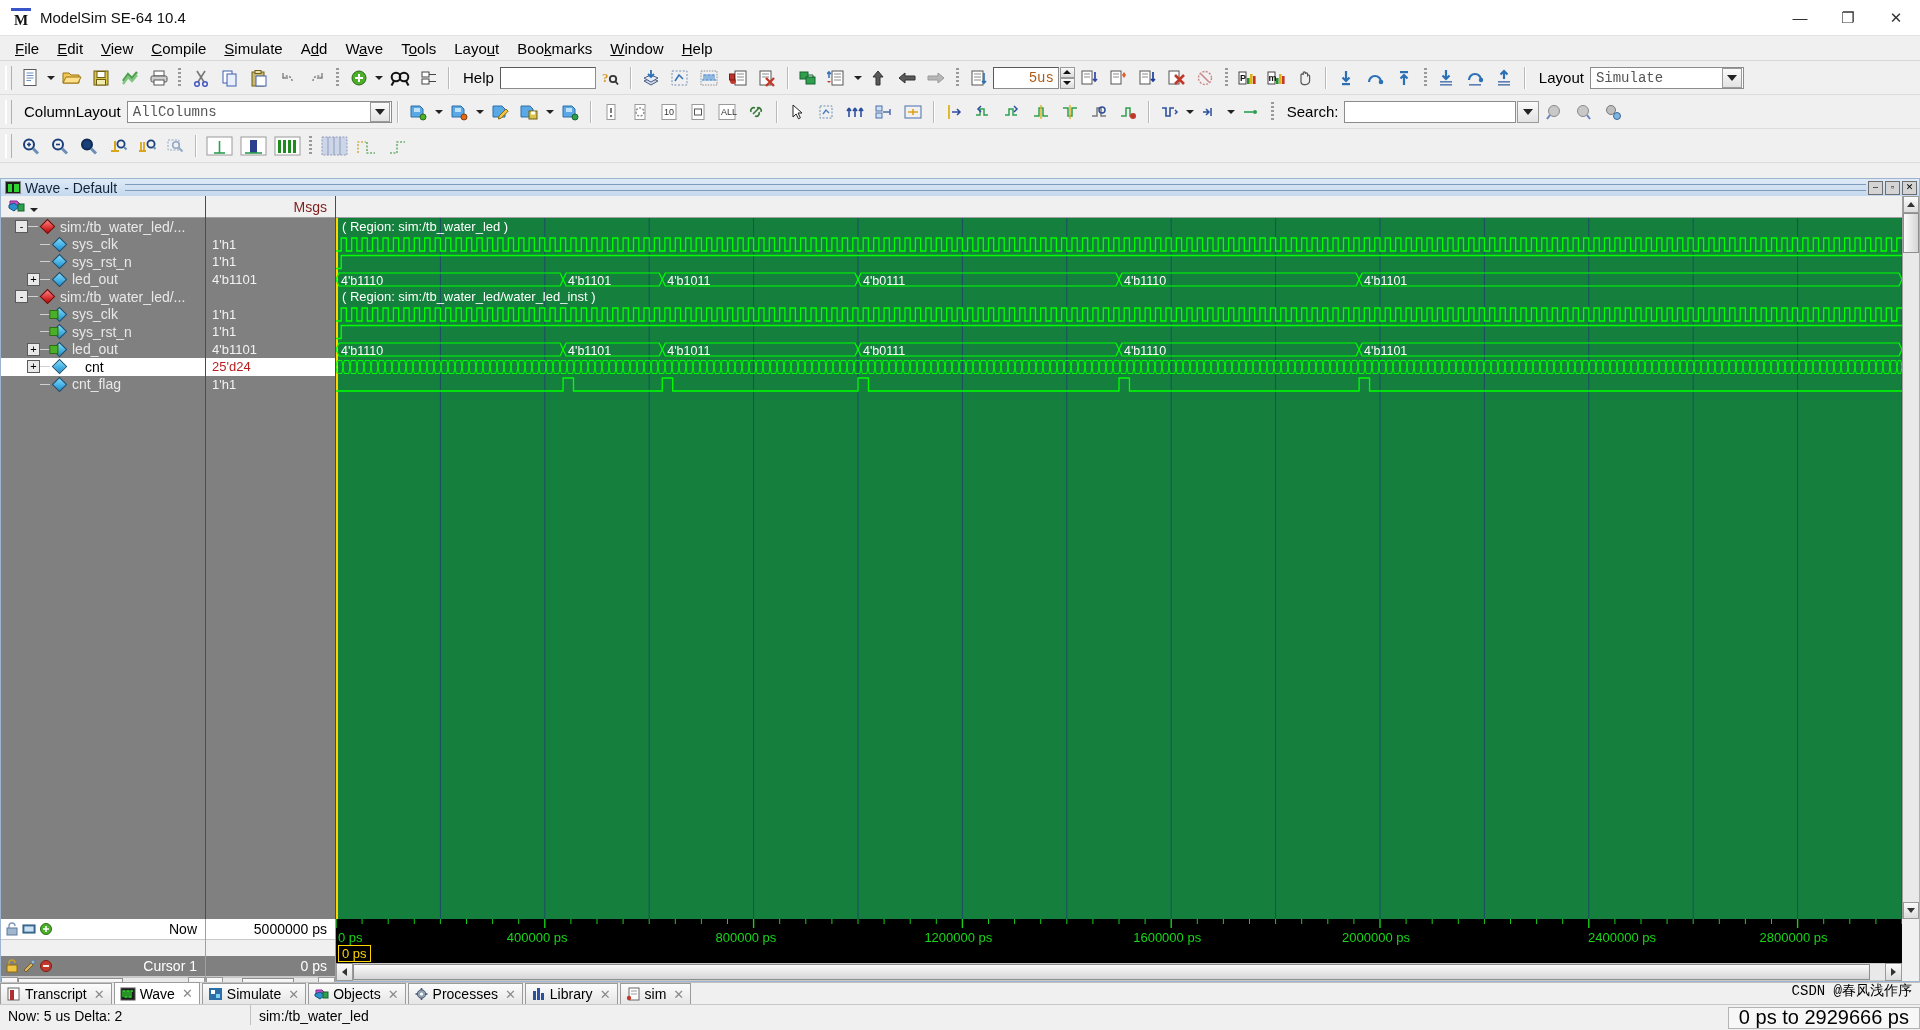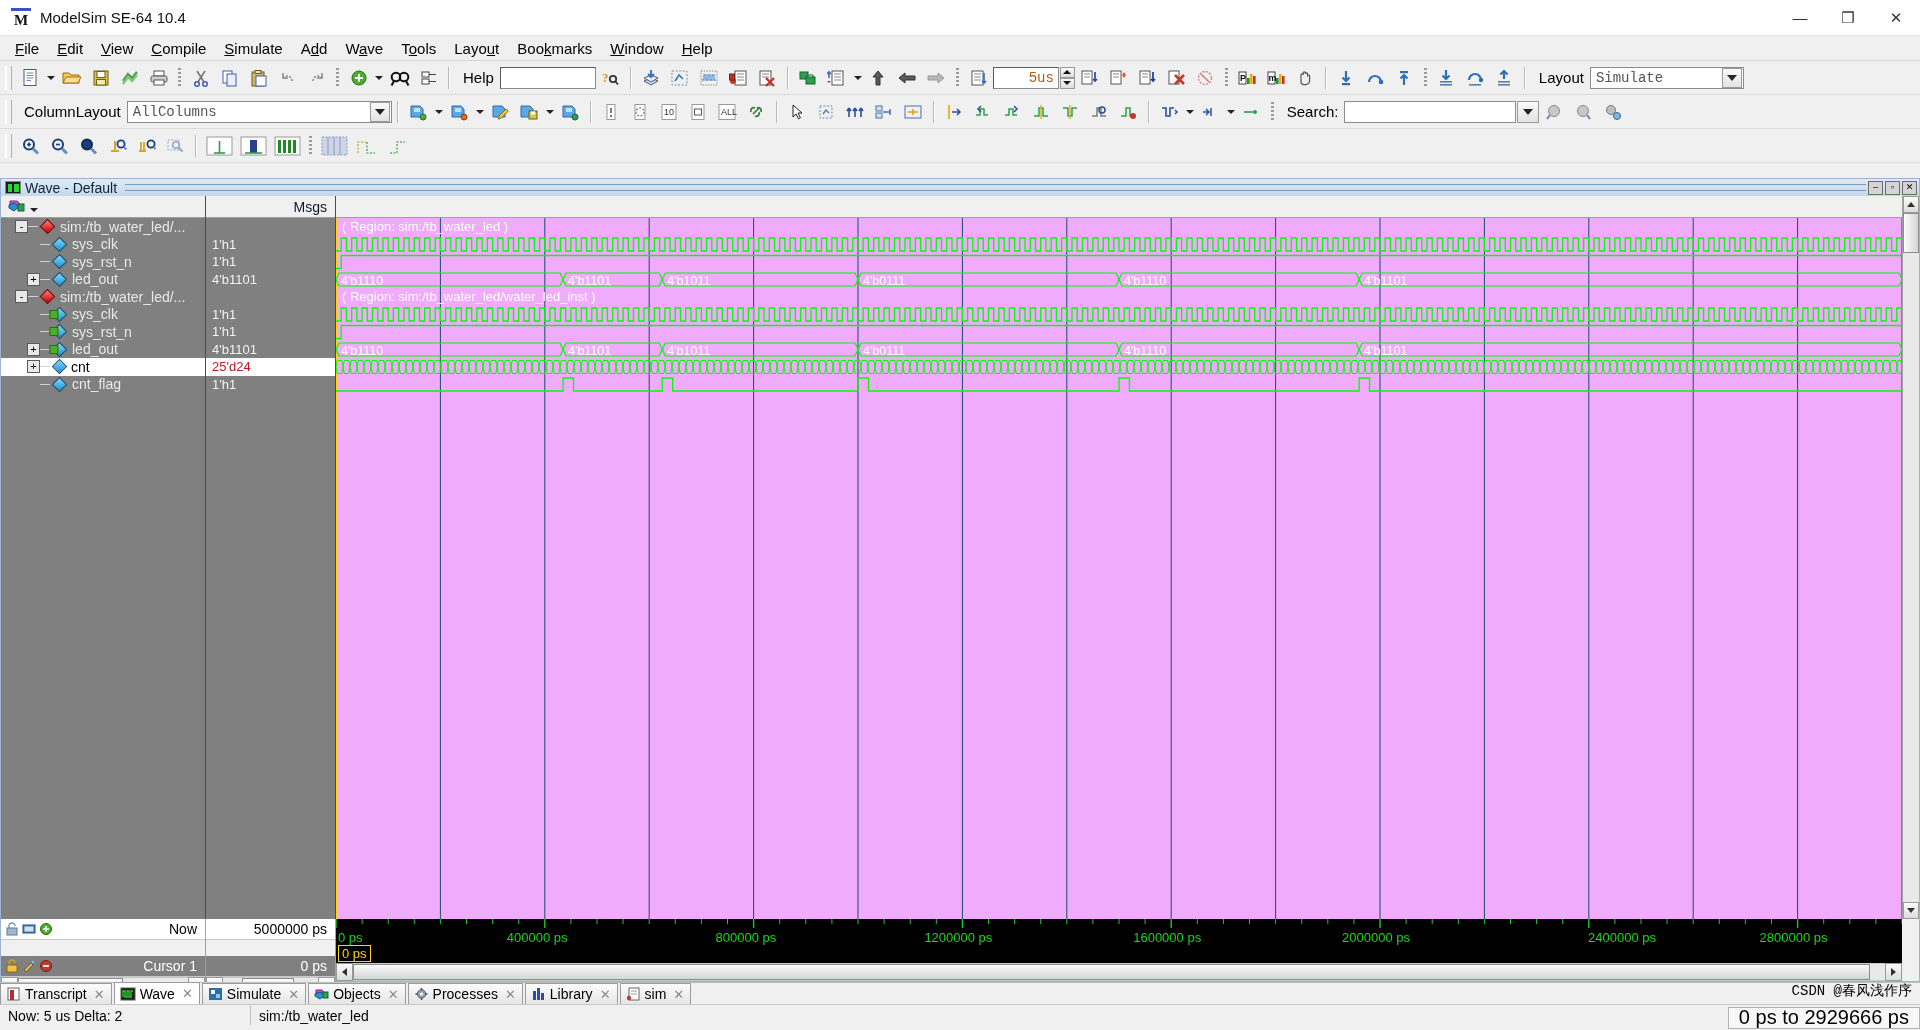--- a/index.html
+++ b/index.html
@@ -109,21 +109,21 @@
                border: 1px solid #9bb4cf; border-top: none; }
   #wave-main { flex: 1; display: flex; min-height: 0; }
   
   #names-pane { width: 205px; background: #808080; display: flex; flex-direction: column; border-right: 1px solid #4c4c4c;}
   #values-pane { width: 130px; background: #808080; display: flex; flex-direction: column; border-right: 1px solid #4c4c4c;}
   .pane-header {
     height: 22px; background: #f0f0f0; border-bottom: 1px solid #a0a0a0;
     display: flex; align-items: center; padding-left: 6px; flex: 0 0 auto;
   }
   .pane-header.right { justify-content: flex-end; padding-right: 8px; }
-  .pane-header .hdr-text { font-size: 14px; color: #0f172a; padding-left: 24px; }
+  .pane-header .hdr-text { font-size: 14px; color: #7f1d1d; padding-left: 24px; }
   .rows { flex: 1; overflow: hidden; position: relative; }
   .sig-row {
     height: 17.5px; display: flex; align-items: center;
     font-size: 14px; color: #e8e8e8; white-space: nowrap; padding-left: 4px;
   }
   .sig-row.selected { background: #ffffff; color: #000; }
   .val-row {
     height: 17.5px; display: flex; align-items: center;
     font-size: 13px; color: #f2f2f2; padding-left: 6px; white-space: nowrap;
     font-family: "Liberation Sans", sans-serif;
@@ -142,21 +142,21 @@
   .diamond.blue { background: linear-gradient(135deg,#7fdcff,#1b8fd0); }
   .diamond.red  { background: linear-gradient(135deg,#ff8080,#c00000); border-color:#7a0000;}
   .diamond.green-tag { background: linear-gradient(135deg,#7fdcff,#1b8fd0); position: relative; }
   .diamond.green-tag::after {
     content:""; position:absolute; left:-4px; bottom:-4px; width:7px; height:7px;
     background:#4caf2a; border:1px solid #2d6b16; transform: rotate(-45deg);
   }
   .indent { display: inline-block; flex: 0 0 auto; }
   
   #wave-pane { flex: 1; display: flex; flex-direction: column; min-width: 0; position: relative; background: #000; }
-  #wave-canvas { flex: 1; position: relative; overflow: hidden; background: #f0abfc; }
+  #wave-canvas { flex: 1; position: relative; overflow: hidden; background: #15803d; }
   #wave-scroll-v {
     width: 17px; background: #f0f0f0; border-left: 1px solid #a0a0a0;
     display: flex; flex-direction: column;
   }
   .vs-btn { height: 17px; background: linear-gradient(#fbfbfb,#dcdcdc); border: 1px solid #9a9a9a;
             display:flex; align-items:center; justify-content:center;}
   .vs-track { flex: 1; background: #e9e9e9; }
   .vs-thumb { height: 40px; background: linear-gradient(to right,#fbfbfb,#d5d5d5); border: 1px solid #8e8e8e; }
   
   #wave-bottom { height: 62px; display: flex; flex: 0 0 auto; }
@@ -984,21 +984,21 @@
               <span class="expander">+</span>
               <span class="tree-stem"></span>
               <span class="diamond green-tag"></span>
               <span style="margin-left: 3px;">led_out</span>
             </div>
             <div class="sig-row selected">
               <span class="indent" style="width: 22px;"></span>
               <span class="expander">+</span>
               <span class="tree-stem"></span>
               <span class="diamond blue"></span>
-              <span style="margin-left: 2px;">cnt</span>
+              <span style="margin-left: 16px;">cnt</span>
             </div>
             <div class="sig-row">
               <span class="indent" style="width: 22px;"></span>
               <span class="indent" style="width: 13px;"></span>
               <span class="tree-stem"></span>
               <span class="diamond blue"></span>
               <span style="margin-left: 3px;">cnt_flag</span>
             </div>
           </div>
       </div>

